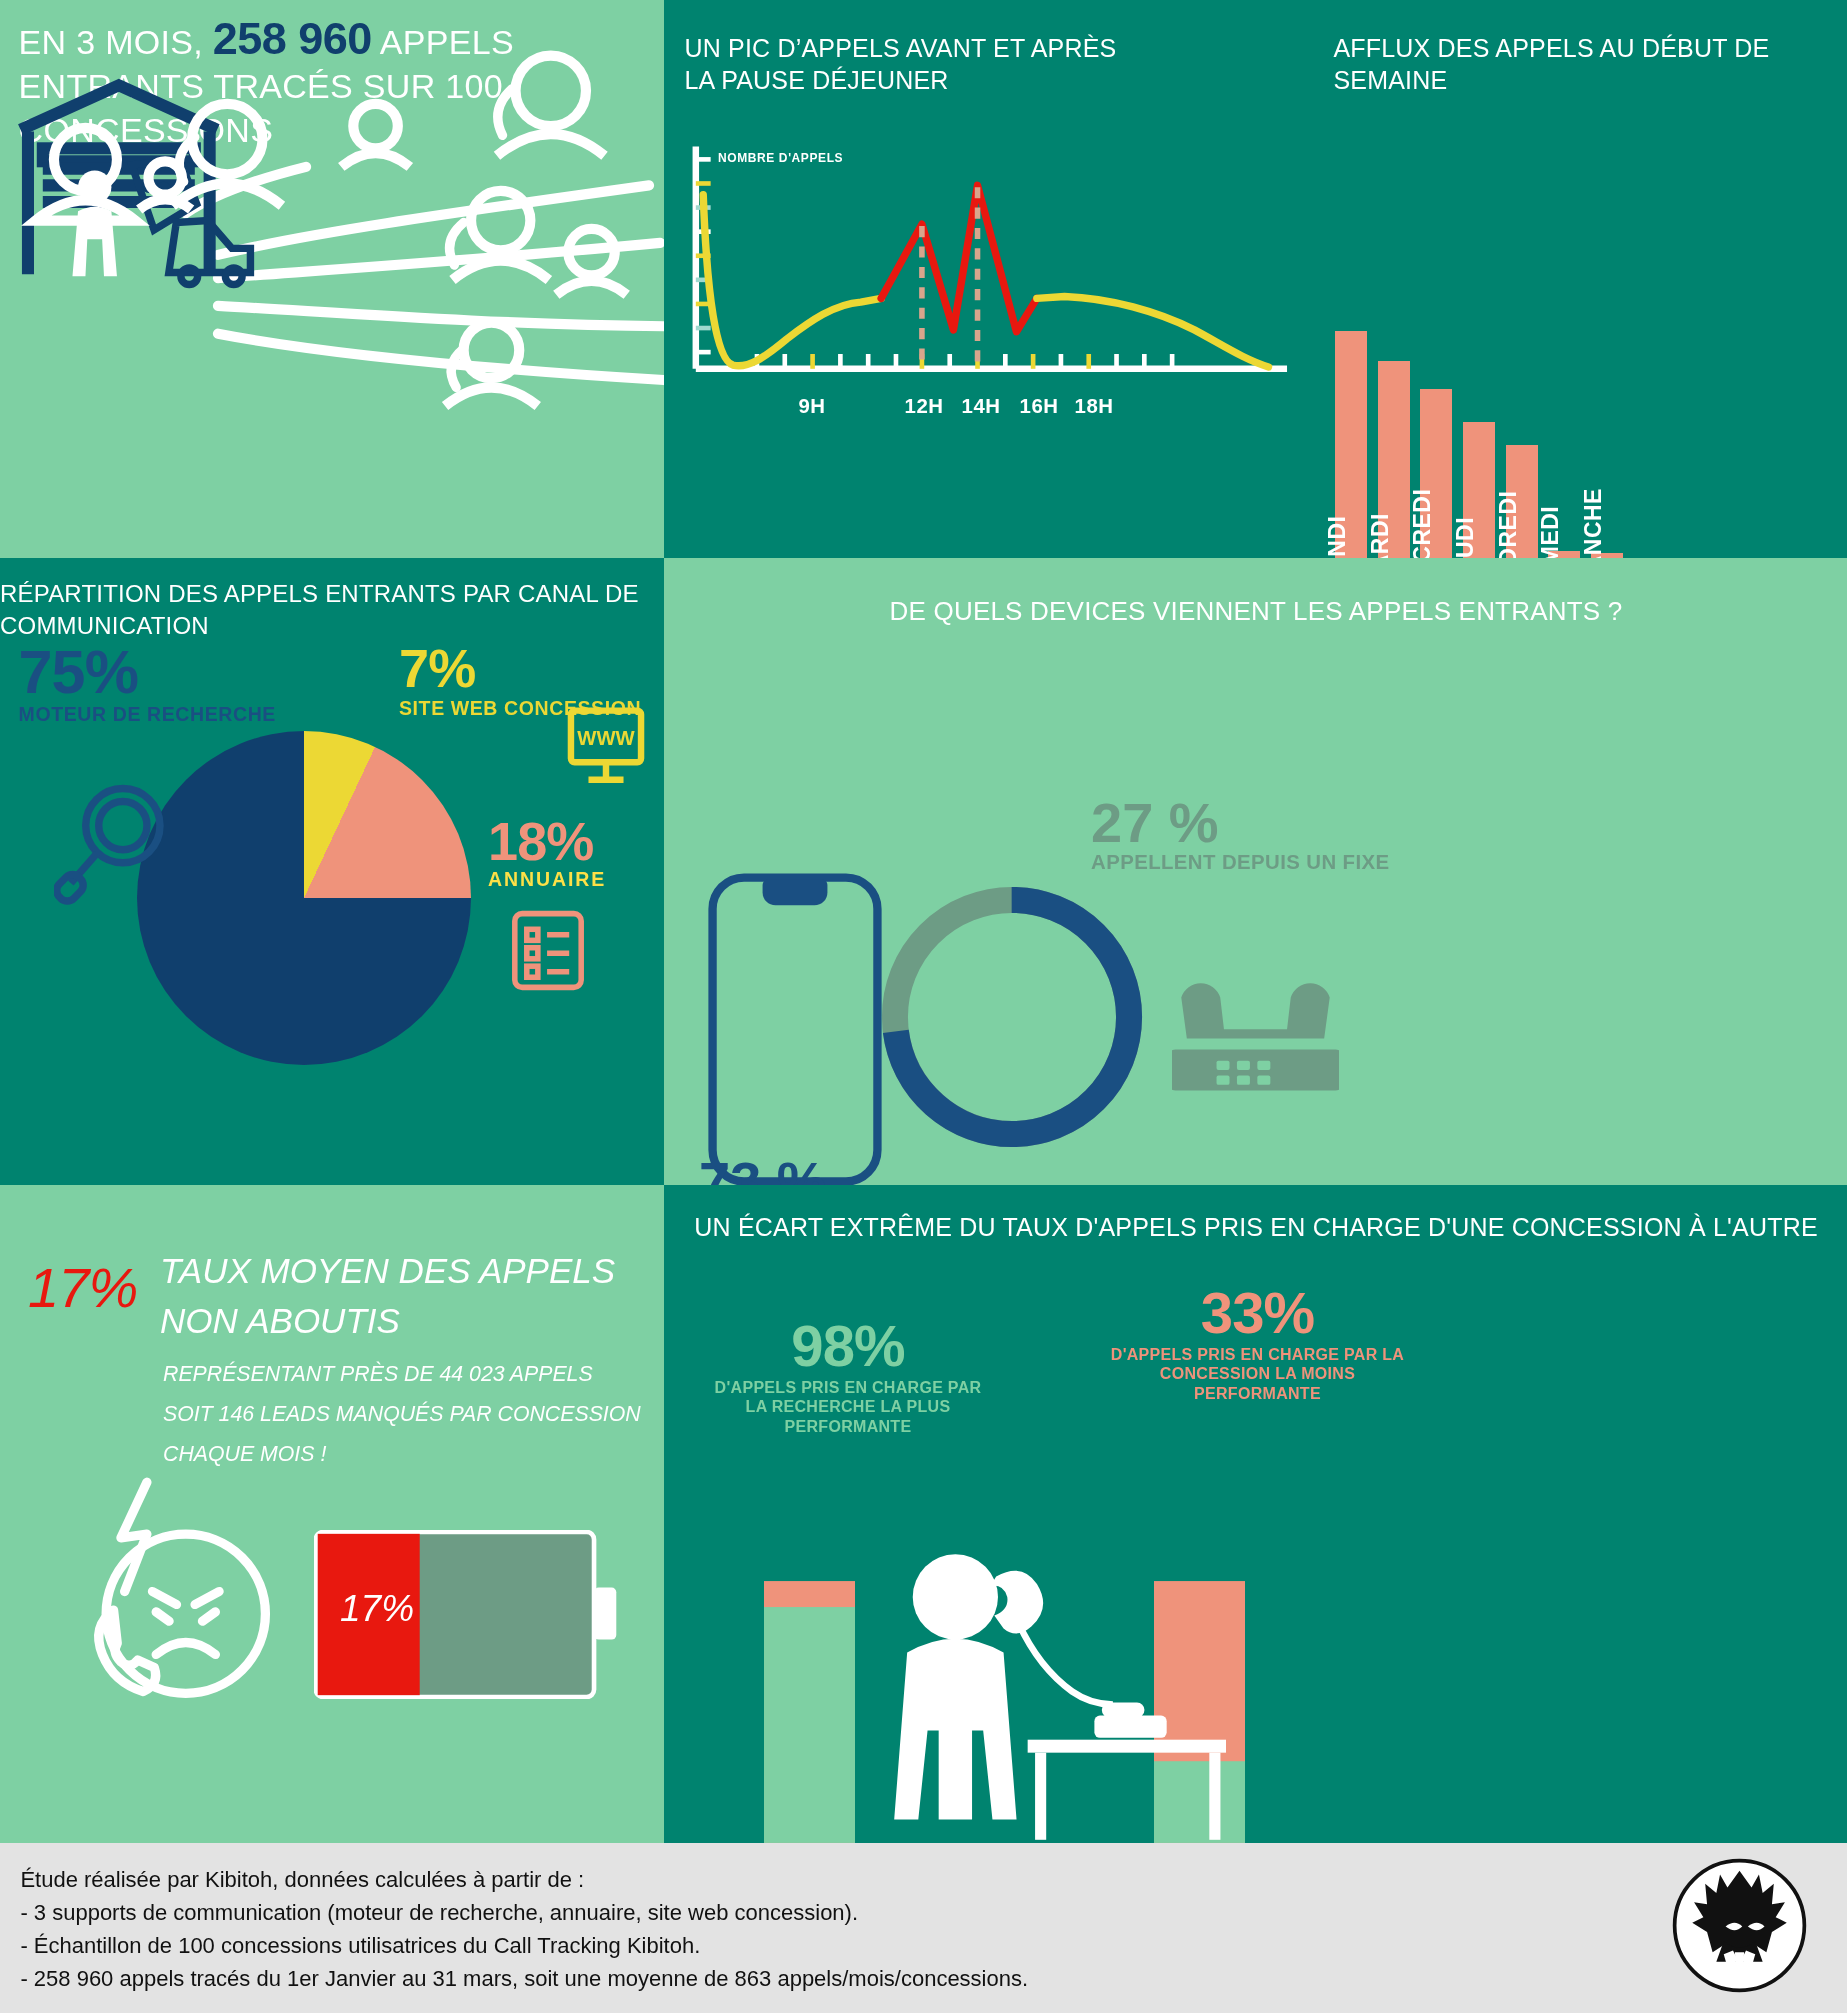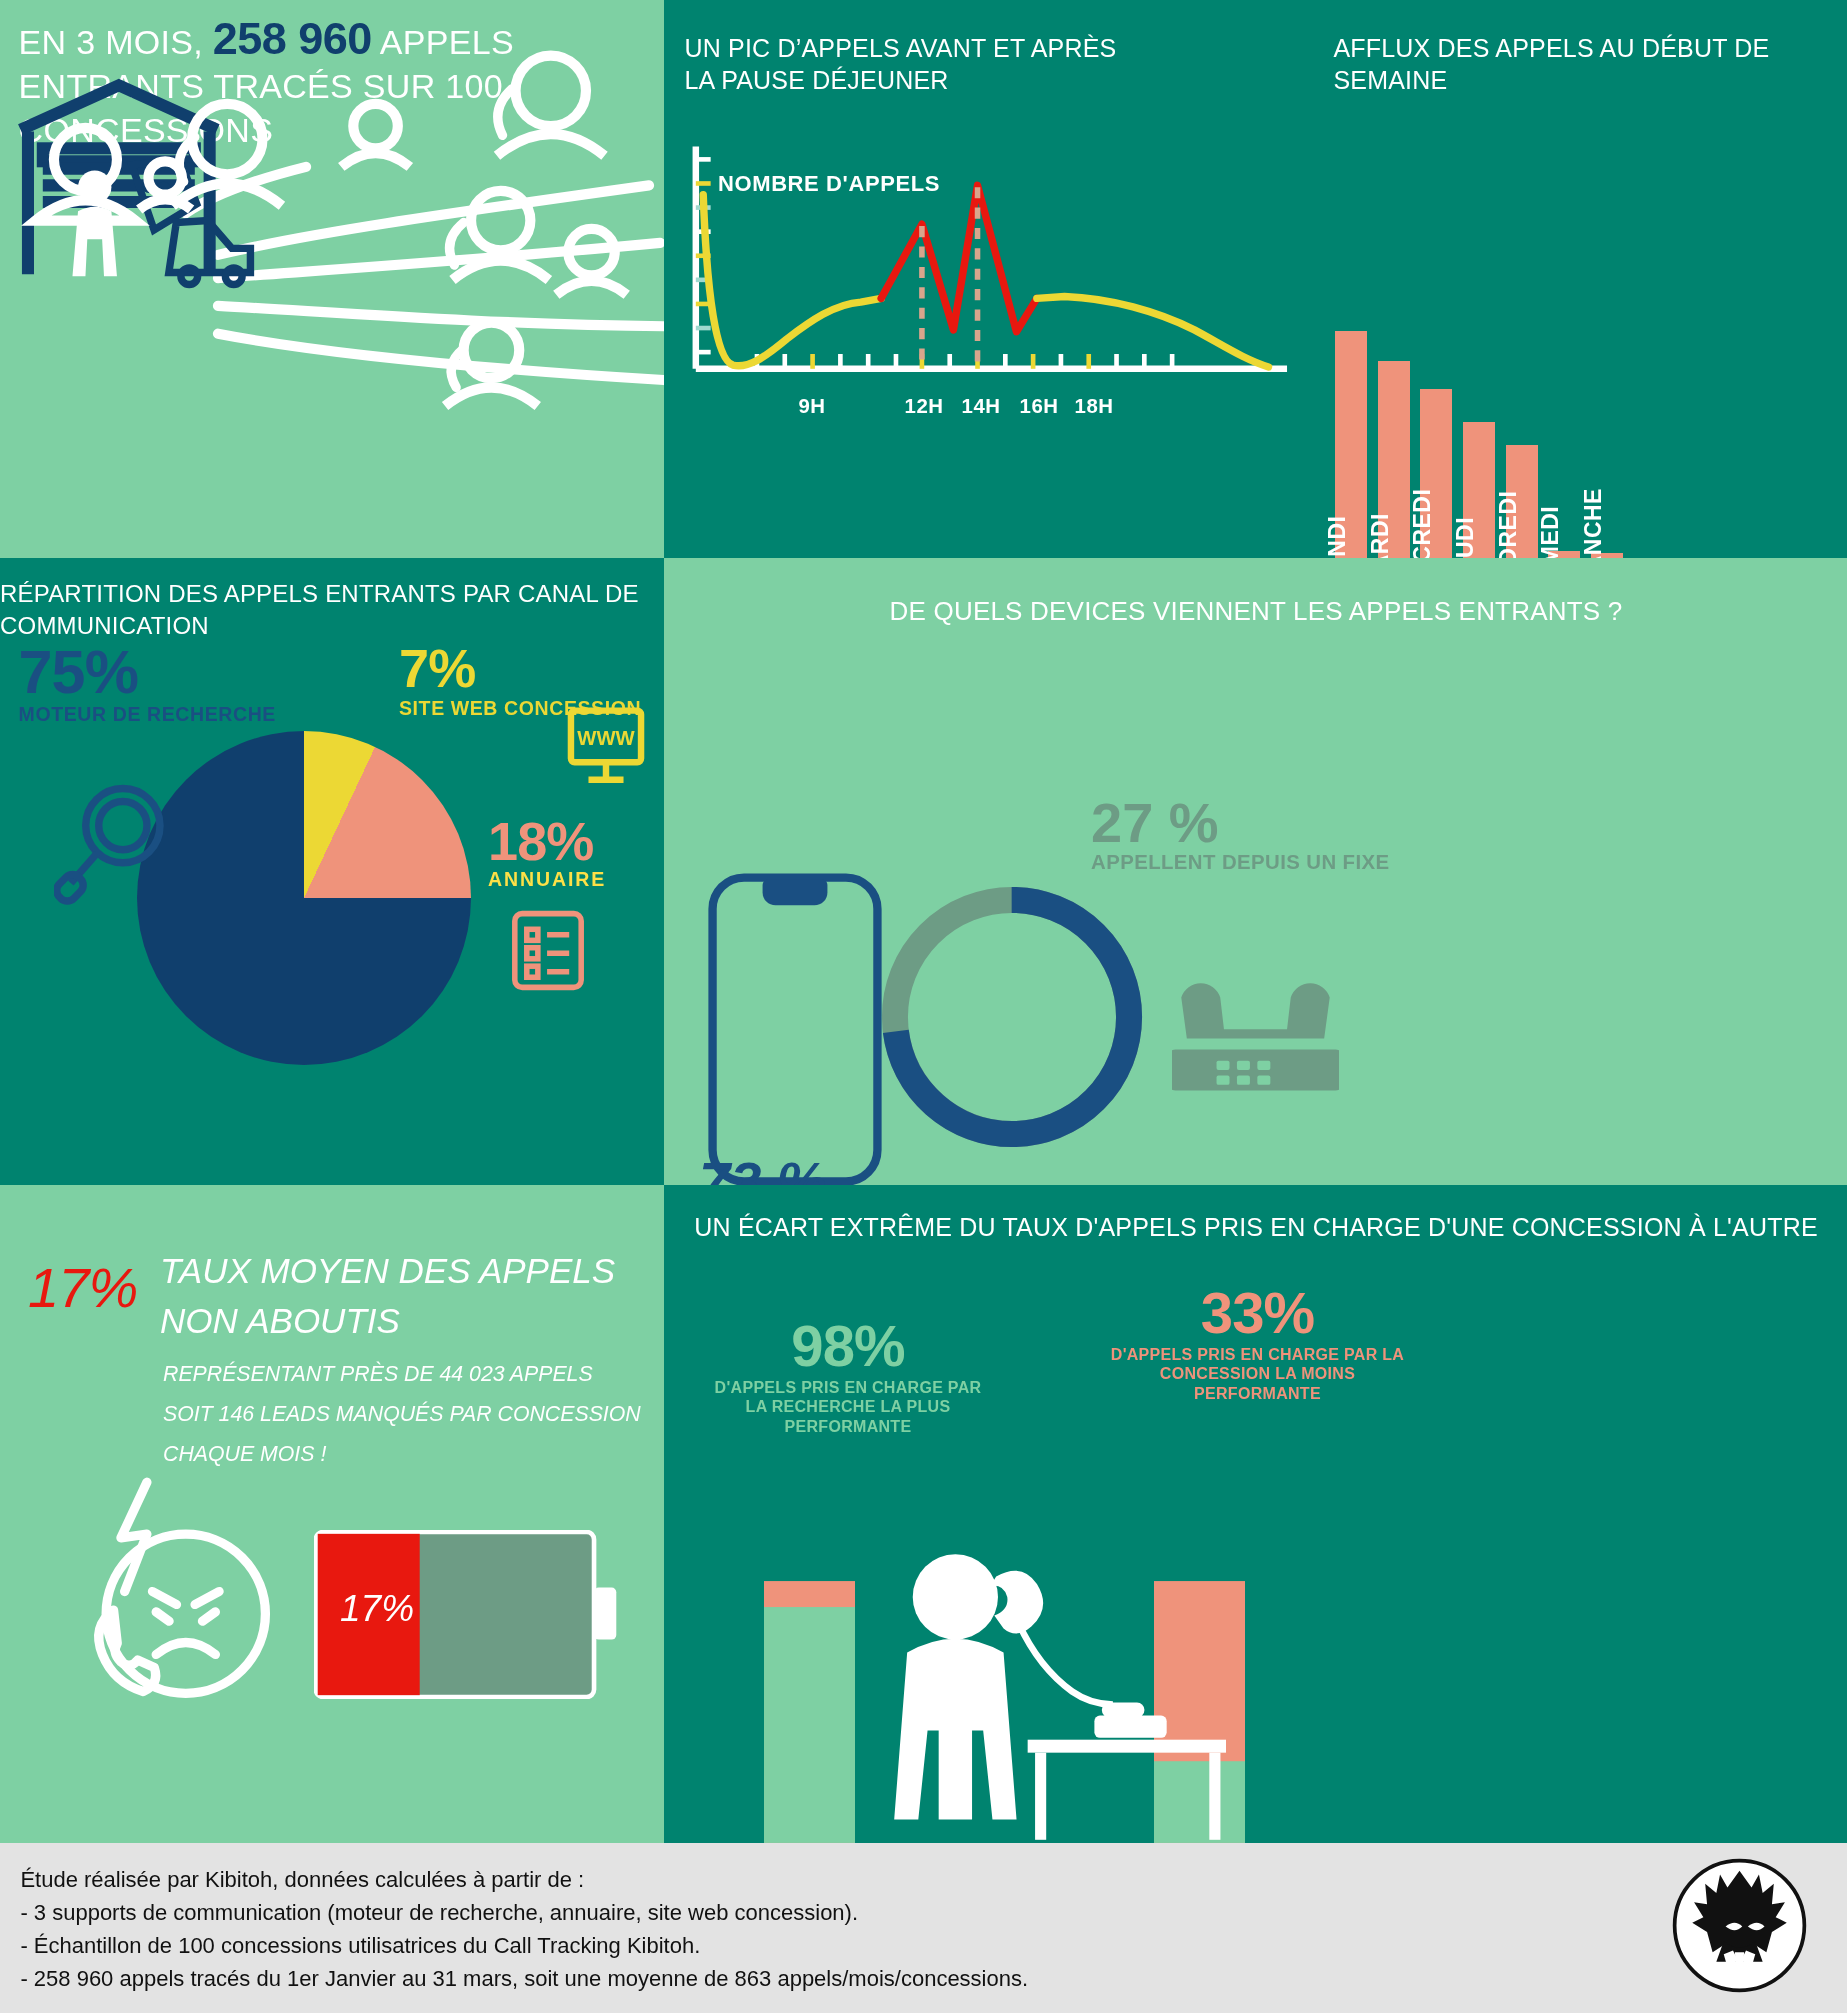--- a/index.html
+++ b/index.html
@@ -41,21 +41,21 @@
   #hours-title { left:20.4px; top:32px; width:436px; }
   #days-title  { left:20.4px; top:32px; width:464px; }
   #devices-title { left:0; top:37px; width:100%; text-align:center; font-size:26px; }
   #pie-title  { left:0; top:20.4px; width:100%; text-align:left; font-size:24px; line-height:32px; }
   #gap-title  { left:0; top:26px; width:100%; text-align:center; font-size:25px; line-height:32px; }
 
   
   #hours-chart { position:absolute; left:11px; top:139px; width:631px; height:278px; }
   #axis-label {
     position:absolute; left:43px; top:12px; color:#fff;
-    font-size:22px; font-weight:700; letter-spacing:0.6px;margin-top:20px;
+    font-size:12px; font-weight:700; letter-spacing:0.6px;
   }
   .hour-tick-label {
     position:absolute; color:#ffffff; font-size:20.4px; font-weight:700;
     top:232px; transform:translateX(-50%); letter-spacing:0.5px;margin-top:24px;
   }
 
   
   #days-chart { position:absolute; left:22px; bottom:0; width:501px; height:334px; }
   .day-col { position:absolute; bottom:0; width:32px; }
   .day-bar { position:absolute; bottom:0; left:0; width:32px; background:#ef937b; }
@@ -84,21 +84,21 @@
   #www-icon { position:absolute; left:566px; top:148px; }
   #search-icon-wrap { position:absolute; left:54px; top:223px; }
   #list-icon { position:absolute; left:510px; top:351px; }
 
   
   #phone-icon { position:absolute; left:43px; top:314px; }
   #donut { position:absolute; left:204px; top:315px; width:288px; height:288px; }
   .stat-27 { position:absolute; left:427px; top:239px; }
   .stat-27 .num { color:#6d9c85; font-size:56px; font-weight:700; line-height:52px; }
   .stat-27 .lbl { color:#6d9c85; font-size:20.4px; font-weight:700; letter-spacing:0.4px; margin-top:1.9px; }
-  .stat-73 { position:absolute; left:35px; top:598px;font-style:italic; }
+  .stat-73 { position:absolute; left:35px; top:598px; }
   .stat-73 .num { color:#1a4f82; font-size:56px; font-weight:700; line-height:52px; }
   #landline-icon { position:absolute; left:508px; top:419px; }
 
   
   .stat-17 { position:absolute; left:28px; top:70px; color:#e8180f;
     font-size:56px; font-weight:400; letter-spacing:-0.9px; }
   #failed-title { position:absolute; left:160px; top:61px; width:482px;
     color:#ffffff; font-size:35px; line-height:50px; font-weight:400; }
   #failed-sub { position:absolute; left:163px; top:169px; width:482px;
     color:#ffffff; font-size:21.3px; line-height:40px; font-weight:400; }

